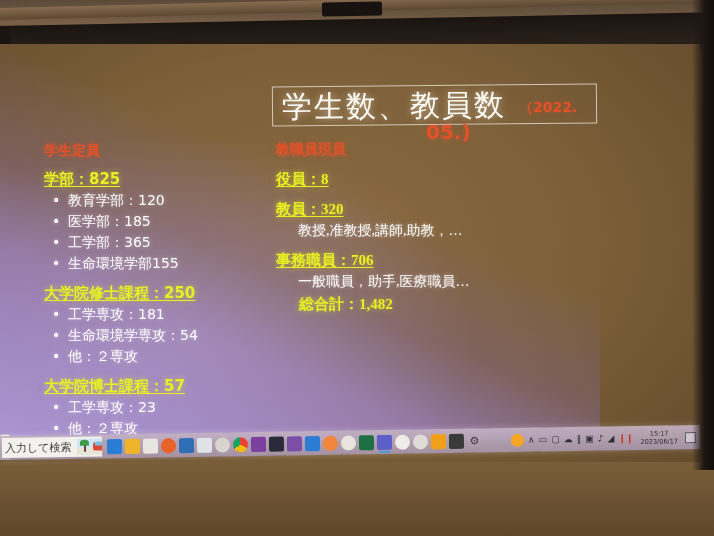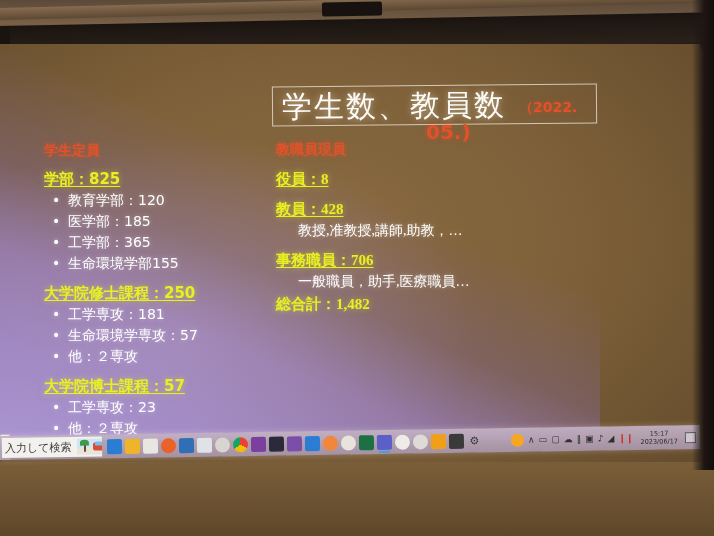--- a/index.html
+++ b/index.html
@@ -130,20 +130,21 @@
   .bul .dot { display:inline-block; width:16px; color:#ffffff; }
   .plain {
     color:#ffffff; font-size:14px; line-height:21px;
     white-space:nowrap; padding-left:22px;
     text-shadow:0 0 5px rgba(255,255,255,.4);
   }
   .total {
     color:#e8f024; font-weight:bold; font-size:15px;
     line-height:24px; white-space:nowrap;
     text-shadow:0 0 6px rgba(232,240,36,.55);
+    margin-left:23px;
   }
   .total-note {
     color:#ffffff; font-weight:bold; font-size:15px;
     text-shadow:0 0 6px rgba(255,255,255,.45);
   }
   .row-flex { display:flex; align-items:baseline; gap:26px; }
 
   
   .taskbar {
     position:absolute; left:0; top:436px; width:700px; height:24px;
@@ -231,39 +232,39 @@
       <div class="hdr">学生定員</div>
 
       <div class="sub">学部：825</div>
       <div class="bul"><span class="dot">•</span><span>教育学部：120</span></div>
       <div class="bul"><span class="dot">•</span><span>医学部：185</span></div>
       <div class="bul"><span class="dot">•</span><span>工学部：365</span></div>
       <div class="bul"><span class="dot">•</span><span>生命環境学部155</span></div>
 
       <div class="sub">大学院修士課程：250</div>
       <div class="bul"><span class="dot">•</span><span>工学専攻：181</span></div>
-      <div class="bul"><span class="dot">•</span><span>生命環境学専攻：57</span></div>
+      <div class="bul"><span class="dot">•</span><span>生命環境学専攻：54</span></div>
       <div class="bul"><span class="dot">•</span><span>他：２専攻</span></div>
 
       <div class="sub">大学院博士課程：57</div>
       <div class="bul"><span class="dot">•</span><span>工学専攻：23</span></div>
       <div class="bul"><span class="dot">•</span><span>他：２専攻</span></div>
 
       <div class="row-flex">
         <span class="total">総合計：1,188</span>
         <span class="total-note">（現員4,748）</span>
       </div>
     </div>
 
     <div class="col-right">
       <div class="hdr">教職員現員</div>
 
       <div class="sub">役員：8</div>
 
-      <div class="sub">教員：428</div>
+      <div class="sub">教員：320</div>
       <div class="plain">教授,准教授,講師,助教，…</div>
 
       <div class="sub">事務職員：706</div>
       <div class="plain">一般職員，助手,医療職員…</div>
 
       <div class="total">総合計：1,482</div>
     </div>
   </div>
 
   <div class="chev-up">

